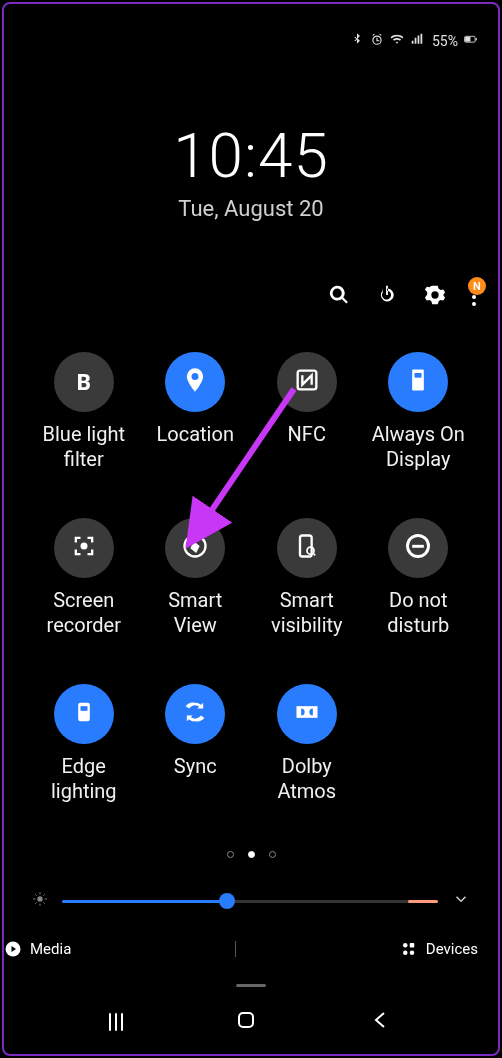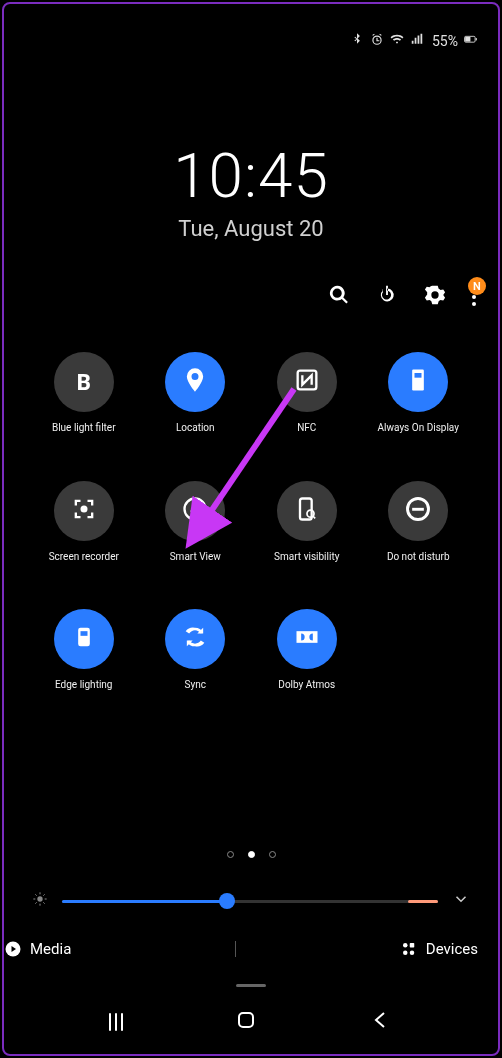--- a/index.html
+++ b/index.html
@@ -27,21 +27,21 @@
     }
     .status-bar svg { width: 14px; height: 14px; fill: #e0e0e0; }
     .battery-text { font-size: 14px; margin-left: 2px; }
     .battery-icon-wrap { display: inline-flex; align-items: center; }
     
     .clock-area {
       position: absolute;
       top: 115px; left: 0; right: 0;
       text-align: center;
     }
-    .clock-time { font-size: 62px; font-weight: 300; letter-spacing: 1px; margin-top: 20px; }
+    .clock-time { font-size: 62px; font-weight: 300; letter-spacing: 1px; }
     .clock-date { font-size: 22px; color: #d0d0d0; margin-top: 4px; }
     
     .header-controls {
       position: absolute;
       top: 280px; right: 22px;
       display: flex; align-items: center; gap: 26px;
     }
     .header-controls svg { width: 22px; height: 22px; fill: #fff; }
     .kebab-wrap { position: relative; }
     .kebab-dot { width: 4px; height: 4px; border-radius: 50%; background: #fff; margin: 3px 0; }
@@ -66,21 +66,21 @@
     }
     .tile-circle {
       width: 60px; height: 60px; border-radius: 50%;
       background: #3a3a3a;
       display: flex; align-items: center; justify-content: center;
       margin-bottom: 10px;
     }
     .tile-circle.active { background: #2a7cff; }
     .tile-circle svg { width: 28px; height: 28px; fill: #fff; }
     .tile-label {
-      font-size: 10px; text-align: center; line-height: 1.25;
+      font-size: 20px; text-align: center; line-height: 1.25;
       color: #f0f0f0; max-width: 100px;
     }
     
     .arrow {
       position: absolute;
       top: 375px; left: 175px;
       pointer-events: none;
     }
     
     .page-dots {

